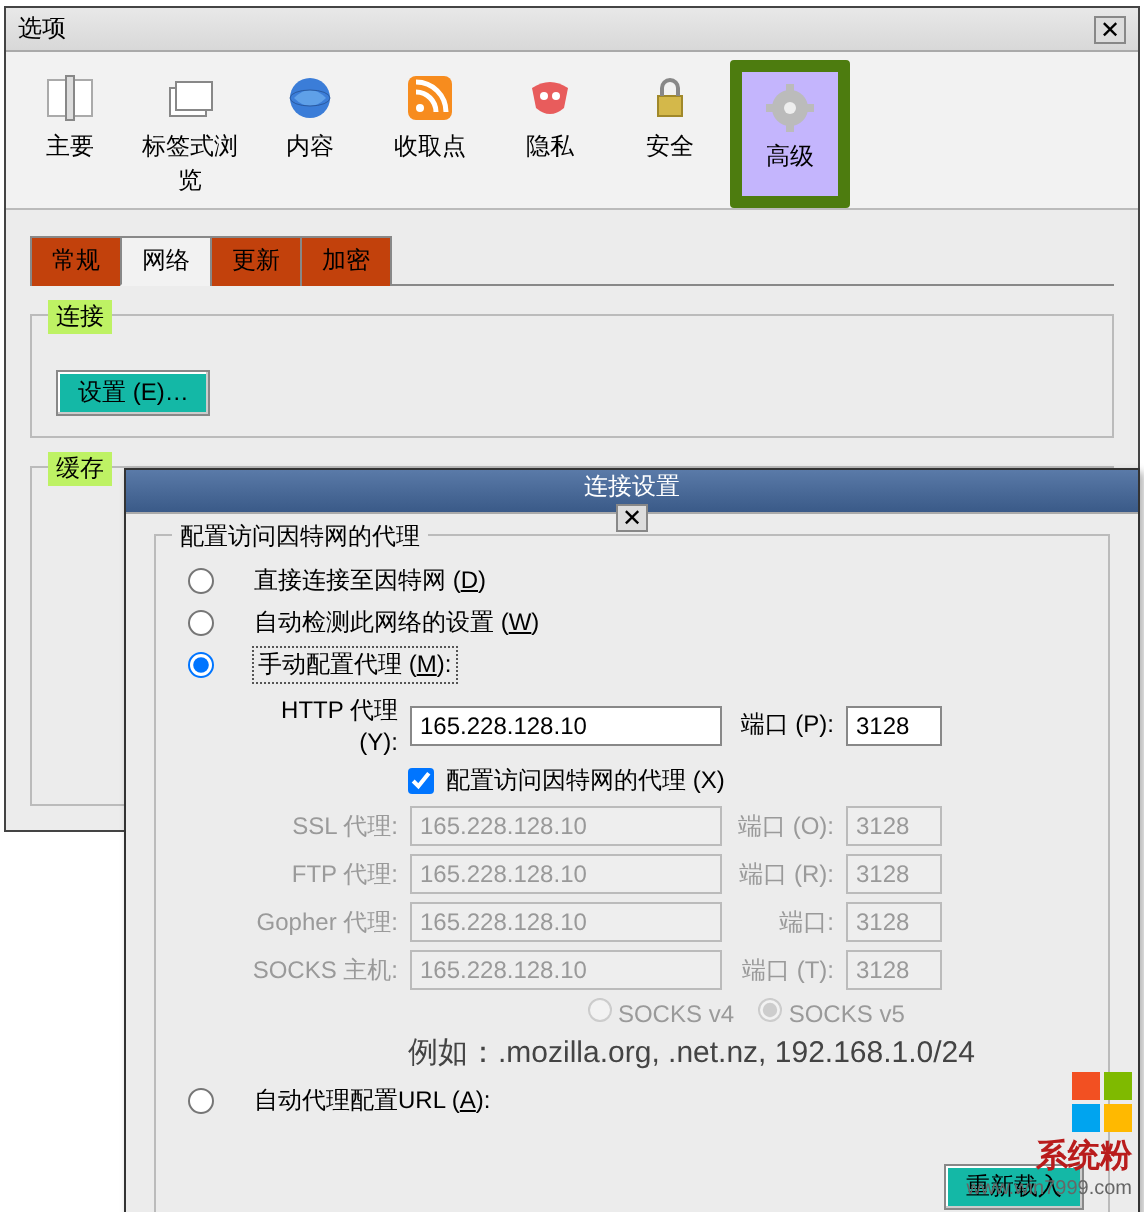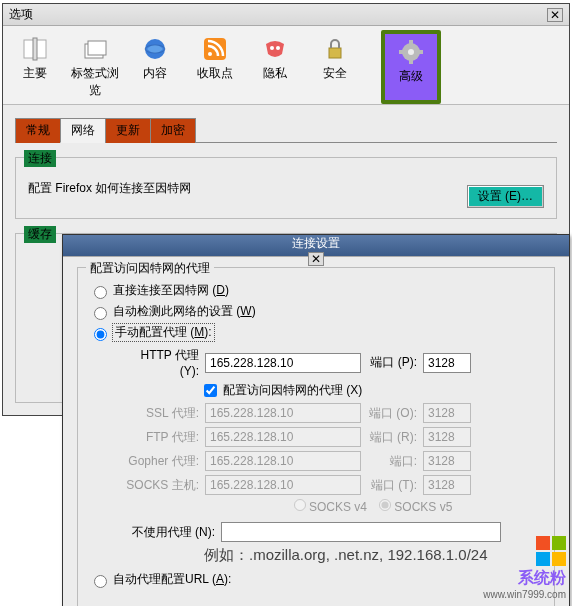--- a/index.html
+++ b/index.html
@@ -3,38 +3,38 @@
 <meta charset="utf-8">
 <style>
 * { box-sizing: border-box; margin: 0; padding: 0; }
 body { font-family: "Microsoft YaHei", SimSun, Arial, sans-serif; font-size: 12px; background: #fff; width: 572px; height: 606px; overflow: hidden; position: relative; }
 .window { position: absolute; left: 2px; top: 3px; width: 568px; border: 1px solid #444; background: #ececec; }
 .titlebar { height: 22px; background: linear-gradient(#e8e8e8,#d8d8d8); display: flex; align-items: center; padding: 0 6px; border-bottom: 1px solid #aaa; }
 .titlebar .title { flex: 1; font-size: 12px; }
 .close-x { font-family: Arial; font-size: 12px; width: 16px; height: 14px; border: 1px solid #888; background: #ddd; text-align: center; line-height: 12px; cursor: pointer; }
 .toolbar { display: flex; padding: 4px 2px 0 2px; background: #f2f2f2; border-bottom: 1px solid #bbb; }
 .tool-item { width: 60px; text-align: center; padding: 4px 0; font-size: 12px; border: 1px solid transparent; }
-.tool-item.selected { border: 4px solid #4d7c0f; background: #8b5cf6; border-radius: 2px; margin-left: 16px; }
+.tool-item.selected { border: 6px solid #4d7c0f; background: #c4b5fd; border-radius: 2px; }
 .tool-icon { width: 28px; height: 28px; margin: 0 auto 2px auto; display: flex; align-items: center; justify-content: center; }
 .tool-icon svg { width: 26px; height: 26px; }
 .content { padding: 8px 12px 12px 12px; }
 .tabs { display: flex; border-bottom: 1px solid #888; margin-top: 4px; }
 .tab { padding: 3px 10px; border: 1px solid #888; border-bottom: none; background: #c2410c; margin-right: -1px; position: relative; top: 1px; font-size: 12px; }
 .tab.active { background: #f2f2f2; border-bottom: 1px solid #f2f2f2; }
 .fieldset { border: 1px solid #bbb; margin-top: 14px; padding: 10px 12px; position: relative; }
-.fieldset .legend { position: absolute; top: -8px; left: 8px; background: #15803d; padding: 0 4px; font-size: 12px; }
+.fieldset .legend { position: absolute; top: -8px; left: 8px; background: #bef264; padding: 0 4px; font-size: 12px; }
 .fieldset-row { display: flex; align-items: center; gap: 10px; }
 .fieldset-row .desc { flex: 1; }
 .btn { border: 1px solid #888; background: #14b8a6; padding: 2px 10px; font-size: 12px; cursor: pointer; box-shadow: inset -1px -1px 0 #ccc, inset 1px 1px 0 #fff; margin-top: 17px; }
 .dialog { position: absolute; left: 62px; top: 234px; width: 508px; border: 1px solid #333; background: #ececec; box-shadow: 2px 2px 4px rgba(0,0,0,0.3); }
 .dialog .titlebar { background: linear-gradient(#5a7aa8,#3a5a88); color: #fff; flex-direction: column; }
 .dialog-content { padding: 10px 14px 14px 14px; }
 .proxy-fieldset { border: 1px solid #bbb; padding: 10px 12px 14px 12px; position: relative; }
 .proxy-fieldset .legend { position: absolute; top: -8px; left: 8px; background: #ececec; padding: 0 4px; font-size: 12px; }
-.radio-row { display: flex; align-items: flex-end; gap: 6px; margin: 4px 0 4px 4px; font-size: 12px; }
+.radio-row { display: flex; align-items: center; gap: 20px; margin: 4px 0 4px 4px; font-size: 12px; }
 .dotted-box { display: inline-block; }
 .underline { text-decoration: underline; }
 .proxy-grid { margin-left: 20px; margin-top: 6px; }
 .proxy-row { display: flex; align-items: center; margin: 4px 15px; gap: 6px; }
 .proxy-label { width: 74px; text-align: right; font-size: 12px; }
 .proxy-label.disabled { color: #9a9a9a; }
 .input { border: 1px solid #888; background: #fff; padding: 2px 4px; font-size: 12px; height: 20px; }
 .input.host { width: 156px; }
 .input.port { width: 48px; }
 .input.disabled { background: #eee; color: #999; border-color: #bbb; }
@@ -43,21 +43,21 @@
 .port-label.disabled { color: #9a9a9a; }
 .chk-row { display: flex; align-items: center; gap: 6px; margin-left: 94px; margin-top: 4px; margin-bottom: 4px; font-size: 12px; }
 .chk-row input[type=checkbox] { width: 13px; height: 13px; }
 .socks-radio-row { display: flex; align-items: center; gap: 12px; margin-left: 94px; margin-top: 4px; color: #9a9a9a; font-size: 12px; justify-content: center; }
 .socks-radio-row input[type=radio] { width: 12px; height: 12px; }
 .example-row { margin-left: 94px; font-size: 15px; color: #444; margin-top: 3px; }
 .buttons-bottom { text-align: right; margin-top: 6px; }
 .logo-overlay { position: absolute; right: 6px; bottom: 6px; text-align: right; }
 .logo-squares { display: grid; grid-template-columns: 14px 14px; grid-template-rows: 14px 14px; gap: 2px; width: 30px; margin-left: auto; }
 .sq { width: 14px; height: 14px; }
-.logo-text { font-size: 16px; font-weight: bold; color: #8b5cf6; margin-top: 2px; }
+.logo-text { font-size: 16px; font-weight: bold; color: #b91c1c; margin-top: 2px; }
 .logo-sub { font-size: 10px; color: #666; }
 </style>
 </head>
 <body>
 
 <div class="window">
   <div class="titlebar">
     <span class="title">选项</span>
     <span class="close-x">✕</span>
   </div>
@@ -142,21 +142,20 @@
     <div class="tabs">
       <div class="tab">常规</div>
       <div class="tab active">网络</div>
       <div class="tab">更新</div>
       <div class="tab">加密</div>
     </div>
 
     <div class="fieldset">
       <span class="legend">连接</span>
       <div class="fieldset-row">
-        <span class="desc">配置 Firefox 如何连接至因特网</span>
         <button class="btn">设置 (E)…</button>
       </div>
     </div>
 
     <div class="fieldset" style="height:170px">
       <span class="legend">缓存</span>
     </div>
   </div>
 </div>
 
@@ -223,24 +222,20 @@
           <input class="input host disabled" disabled="" value="165.228.128.10" style="">
           <span class="port-label disabled">端口 (T):</span>
           <input class="input port disabled" disabled="" value="3128" style="">
         </div>
 
         <div class="socks-radio-row">
           <label><input type="radio" name="socksv" disabled="" style=""> <span>SOCKS v4</span></label>
           <label><input type="radio" name="socksv" checked="" disabled="" style=""> <span>SOCKS v5</span></label>
         </div>
 
-        <div class="proxy-row" style="margin-top:8px">
-          <span class="proxy-label" style="width:90px">不使用代理 (N):</span>
-          <input class="input noproxy" value="" style="">
-        </div>
         <div class="example-row">例如：.mozilla.org, .net.nz, 192.168.1.0/24</div>
       </div>
 
       <label class="radio-row" style="margin-top:6px">
         <input type="radio" name="proxy-mode" style="">
         <span><span>自动代理配置URL (</span><span class="underline">A</span><span>):</span></span>
       </label>
 
       <div class="buttons-bottom">
         <button class="btn">重新载入</button>

